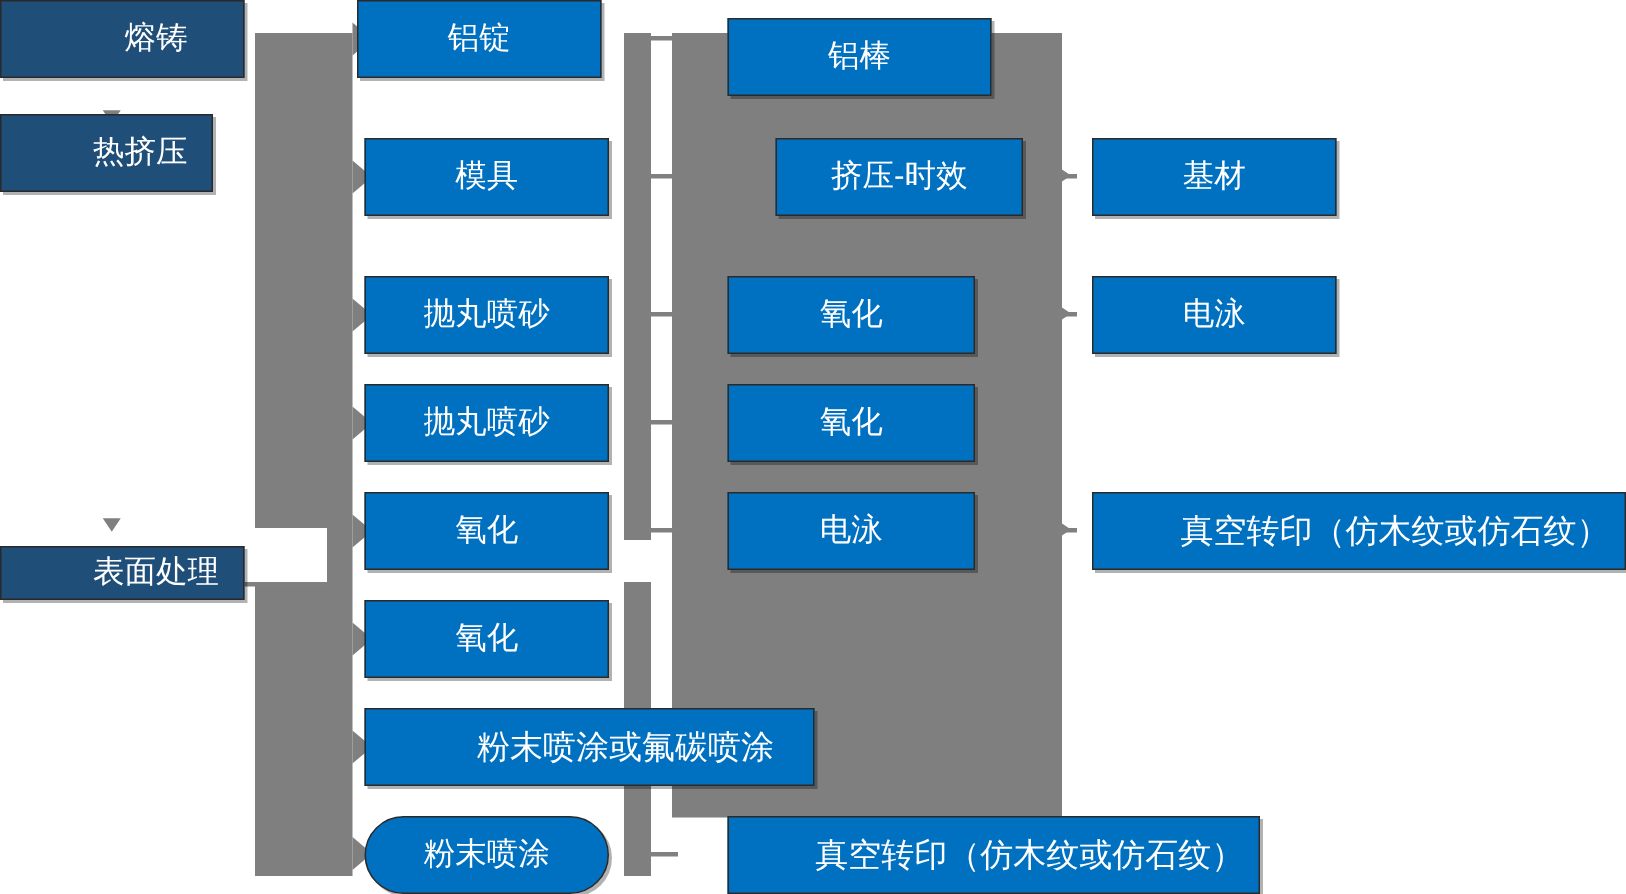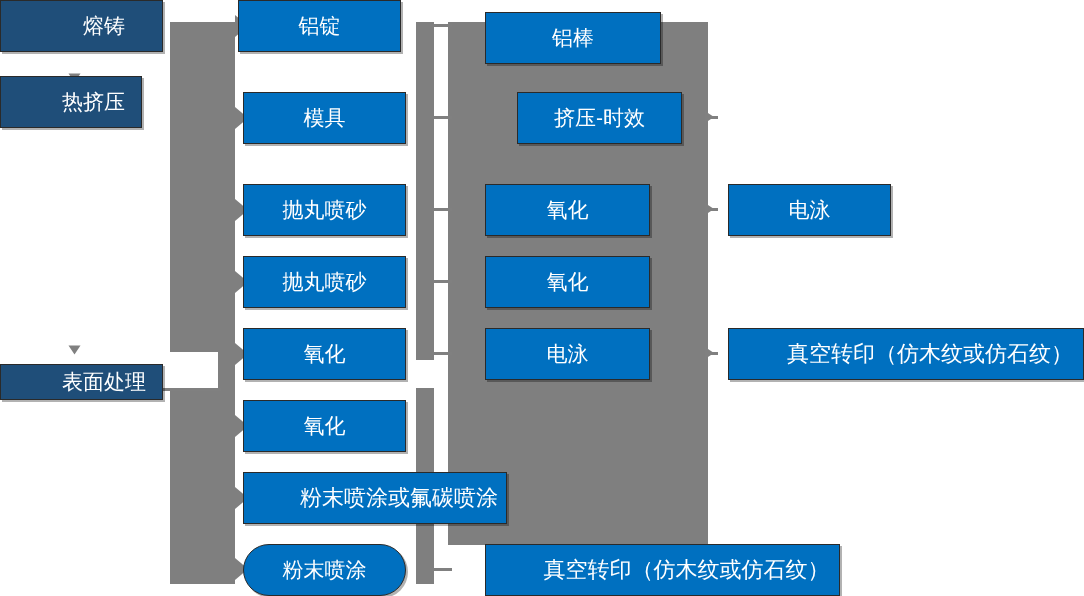--- a/index.html
+++ b/index.html
@@ -122,21 +122,21 @@
   </div>
 
   <div class="box mid" style="left:243px;top:328px;width:163px;height:52px;">
     <span>氧化</span>
   </div>
 
   <div class="box mid" style="left:243px;top:400px;width:163px;height:52px;">
     <span>氧化</span>
   </div>
 
-  <div class="box mid wide" style="left:243px;top:472px;width:264px;height:52px;align-items:center;">
+  <div class="box mid wide" style="left:243px;top:472px;width:300px;height:52px;align-items:center;">
     <span>粉末喷涂或氟碳喷涂</span>
   </div>
 
   <div class="box mid" style="left:243px;top:544px;width:163px;height:52px;border-radius:26px;">
     <span>粉末喷涂</span>
   </div>
 
   <div class="box mid" style="left:485px;top:12px;width:176px;height:52px;">
     <span>铝棒</span>
   </div>
@@ -154,20 +154,23 @@
   </div>
 
   <div class="box mid" style="left:485px;top:328px;width:165px;height:52px;">
     <span>电泳</span>
   </div>
 
   <div class="box mid wide" style="left:485px;top:544px;width:355px;height:52px;">
     <span>真空转印（仿木纹或仿石纹）</span>
   </div>
 
+  <div class="box mid" style="left:728px;top:92px;width:163px;height:52px;">
+    <span>基材</span>
+  </div>
 
   <div class="box mid" style="left:728px;top:184px;width:163px;height:52px;">
     <span>电泳</span>
   </div>
 
   <div class="box mid wide" style="left:728px;top:328px;width:356px;height:52px;">
     <span>真空转印（仿木纹或仿石纹）</span>
   </div>
 
 </div>

